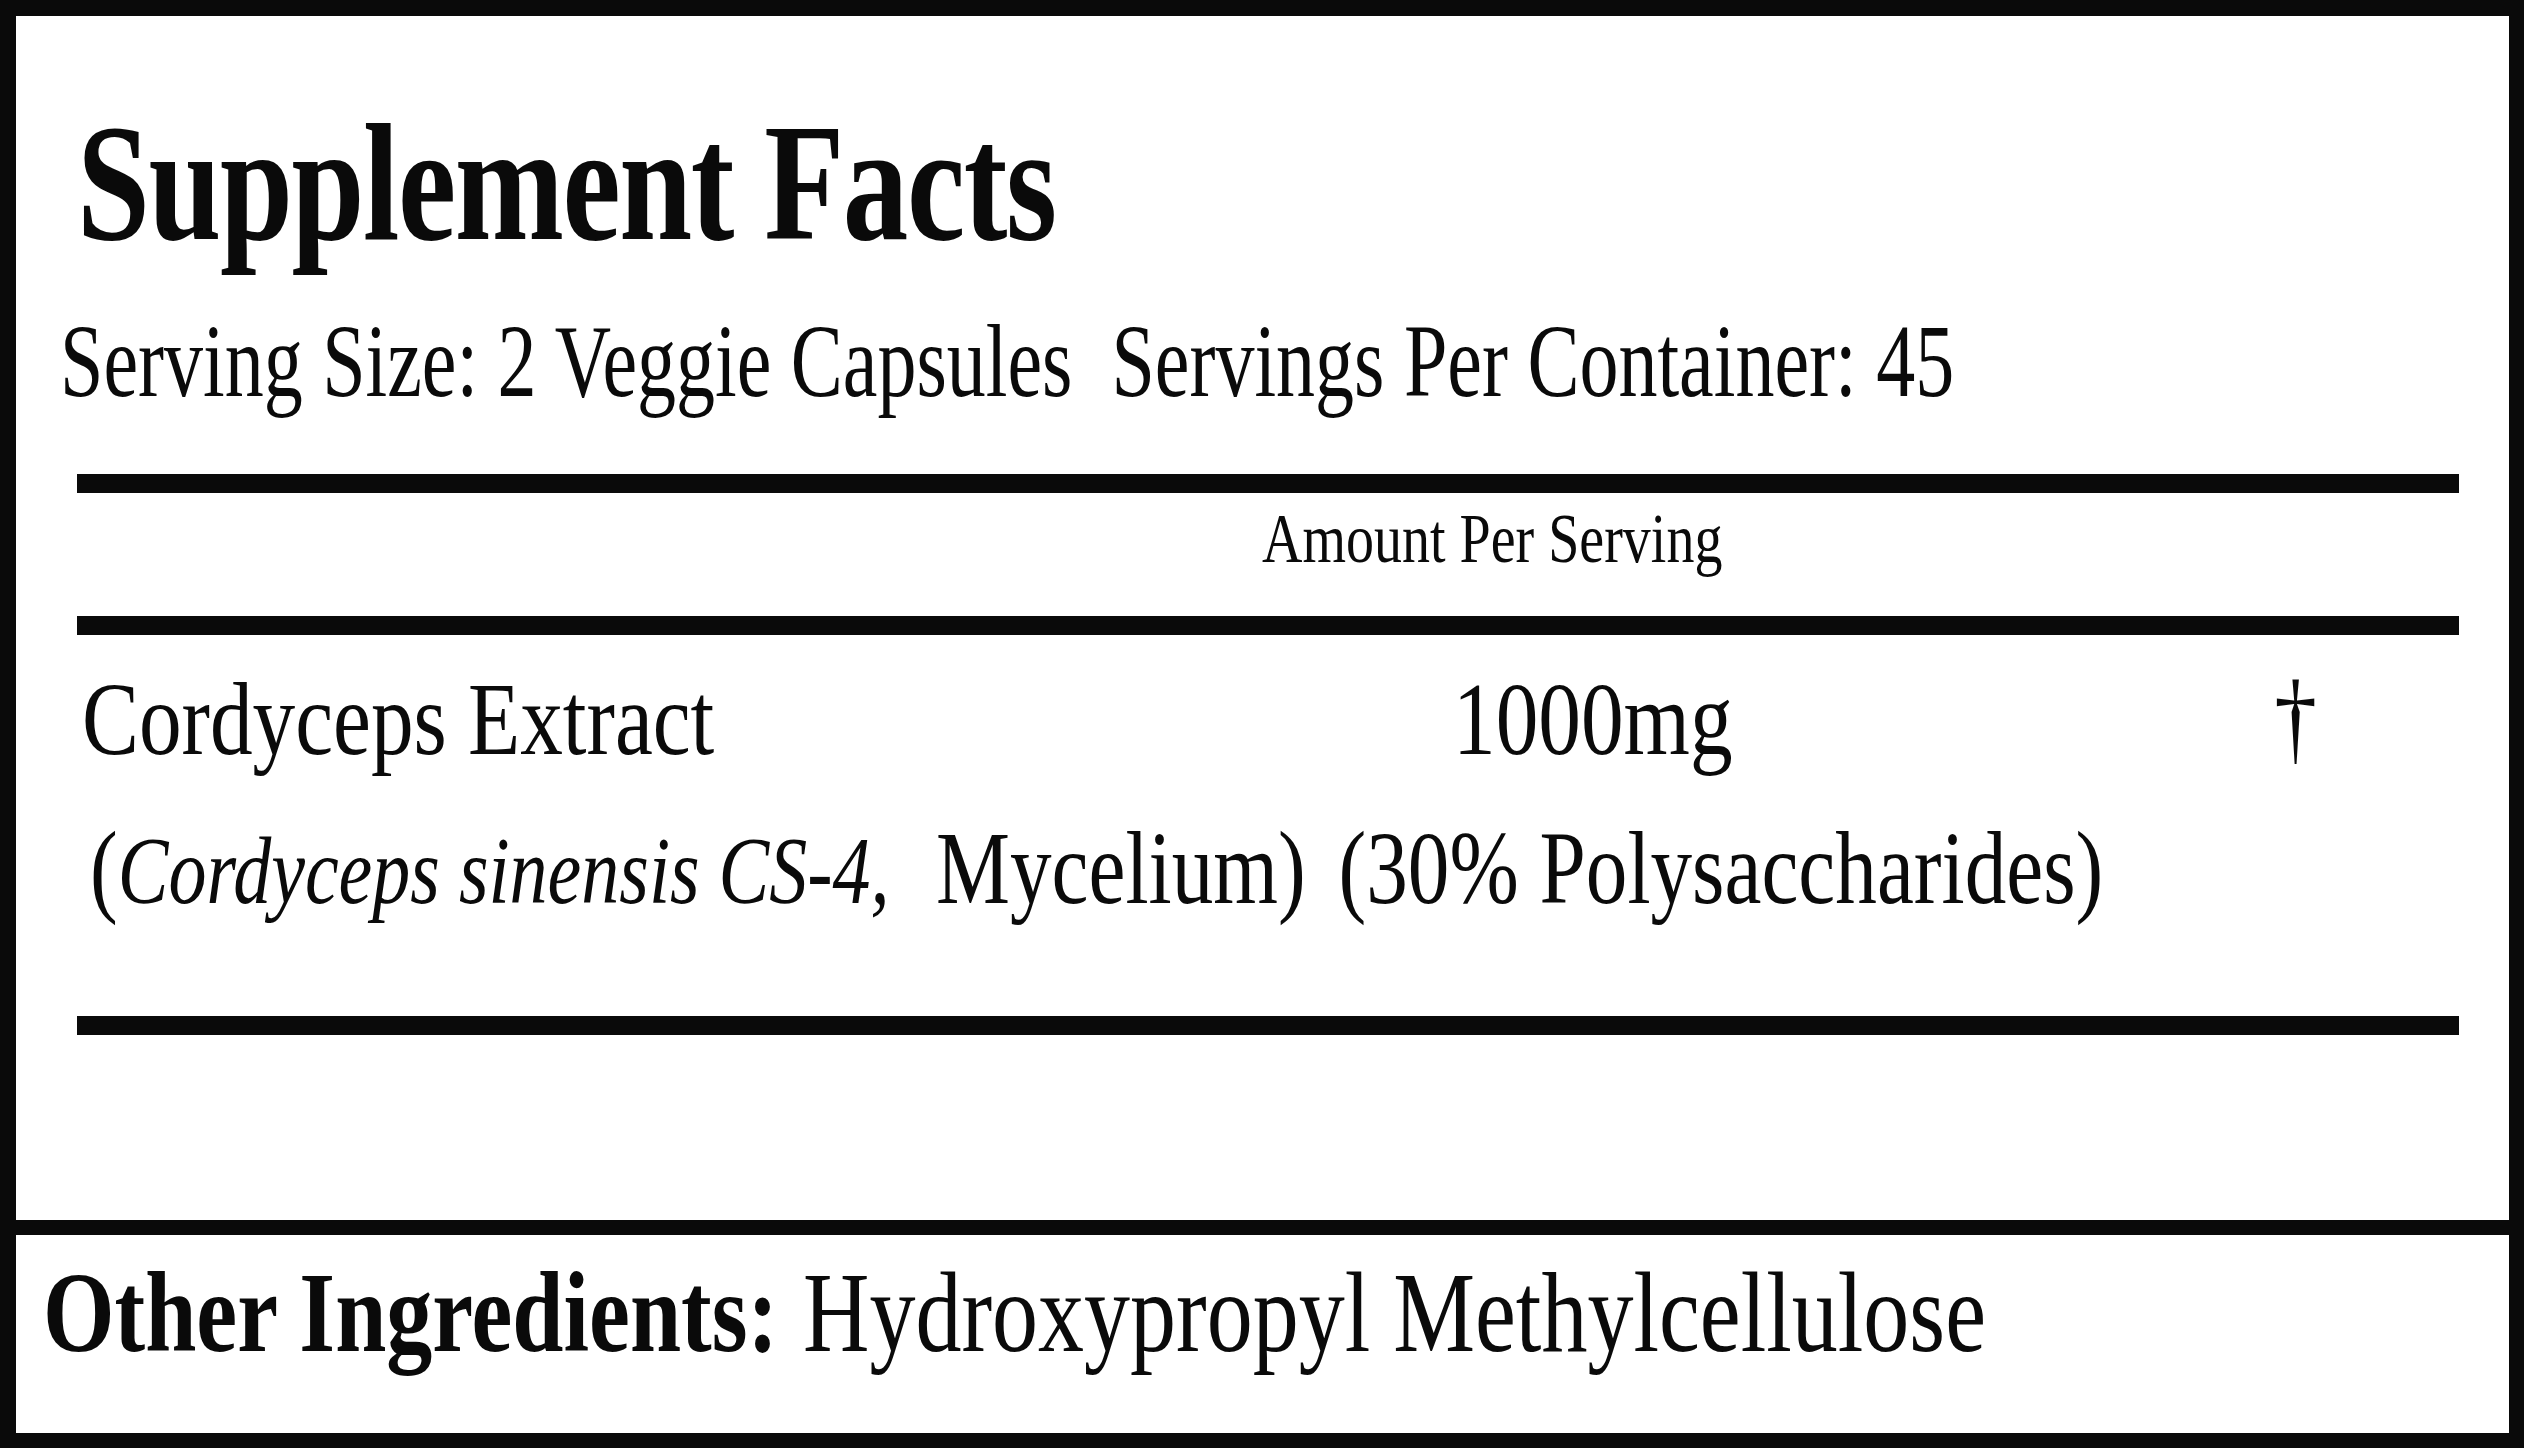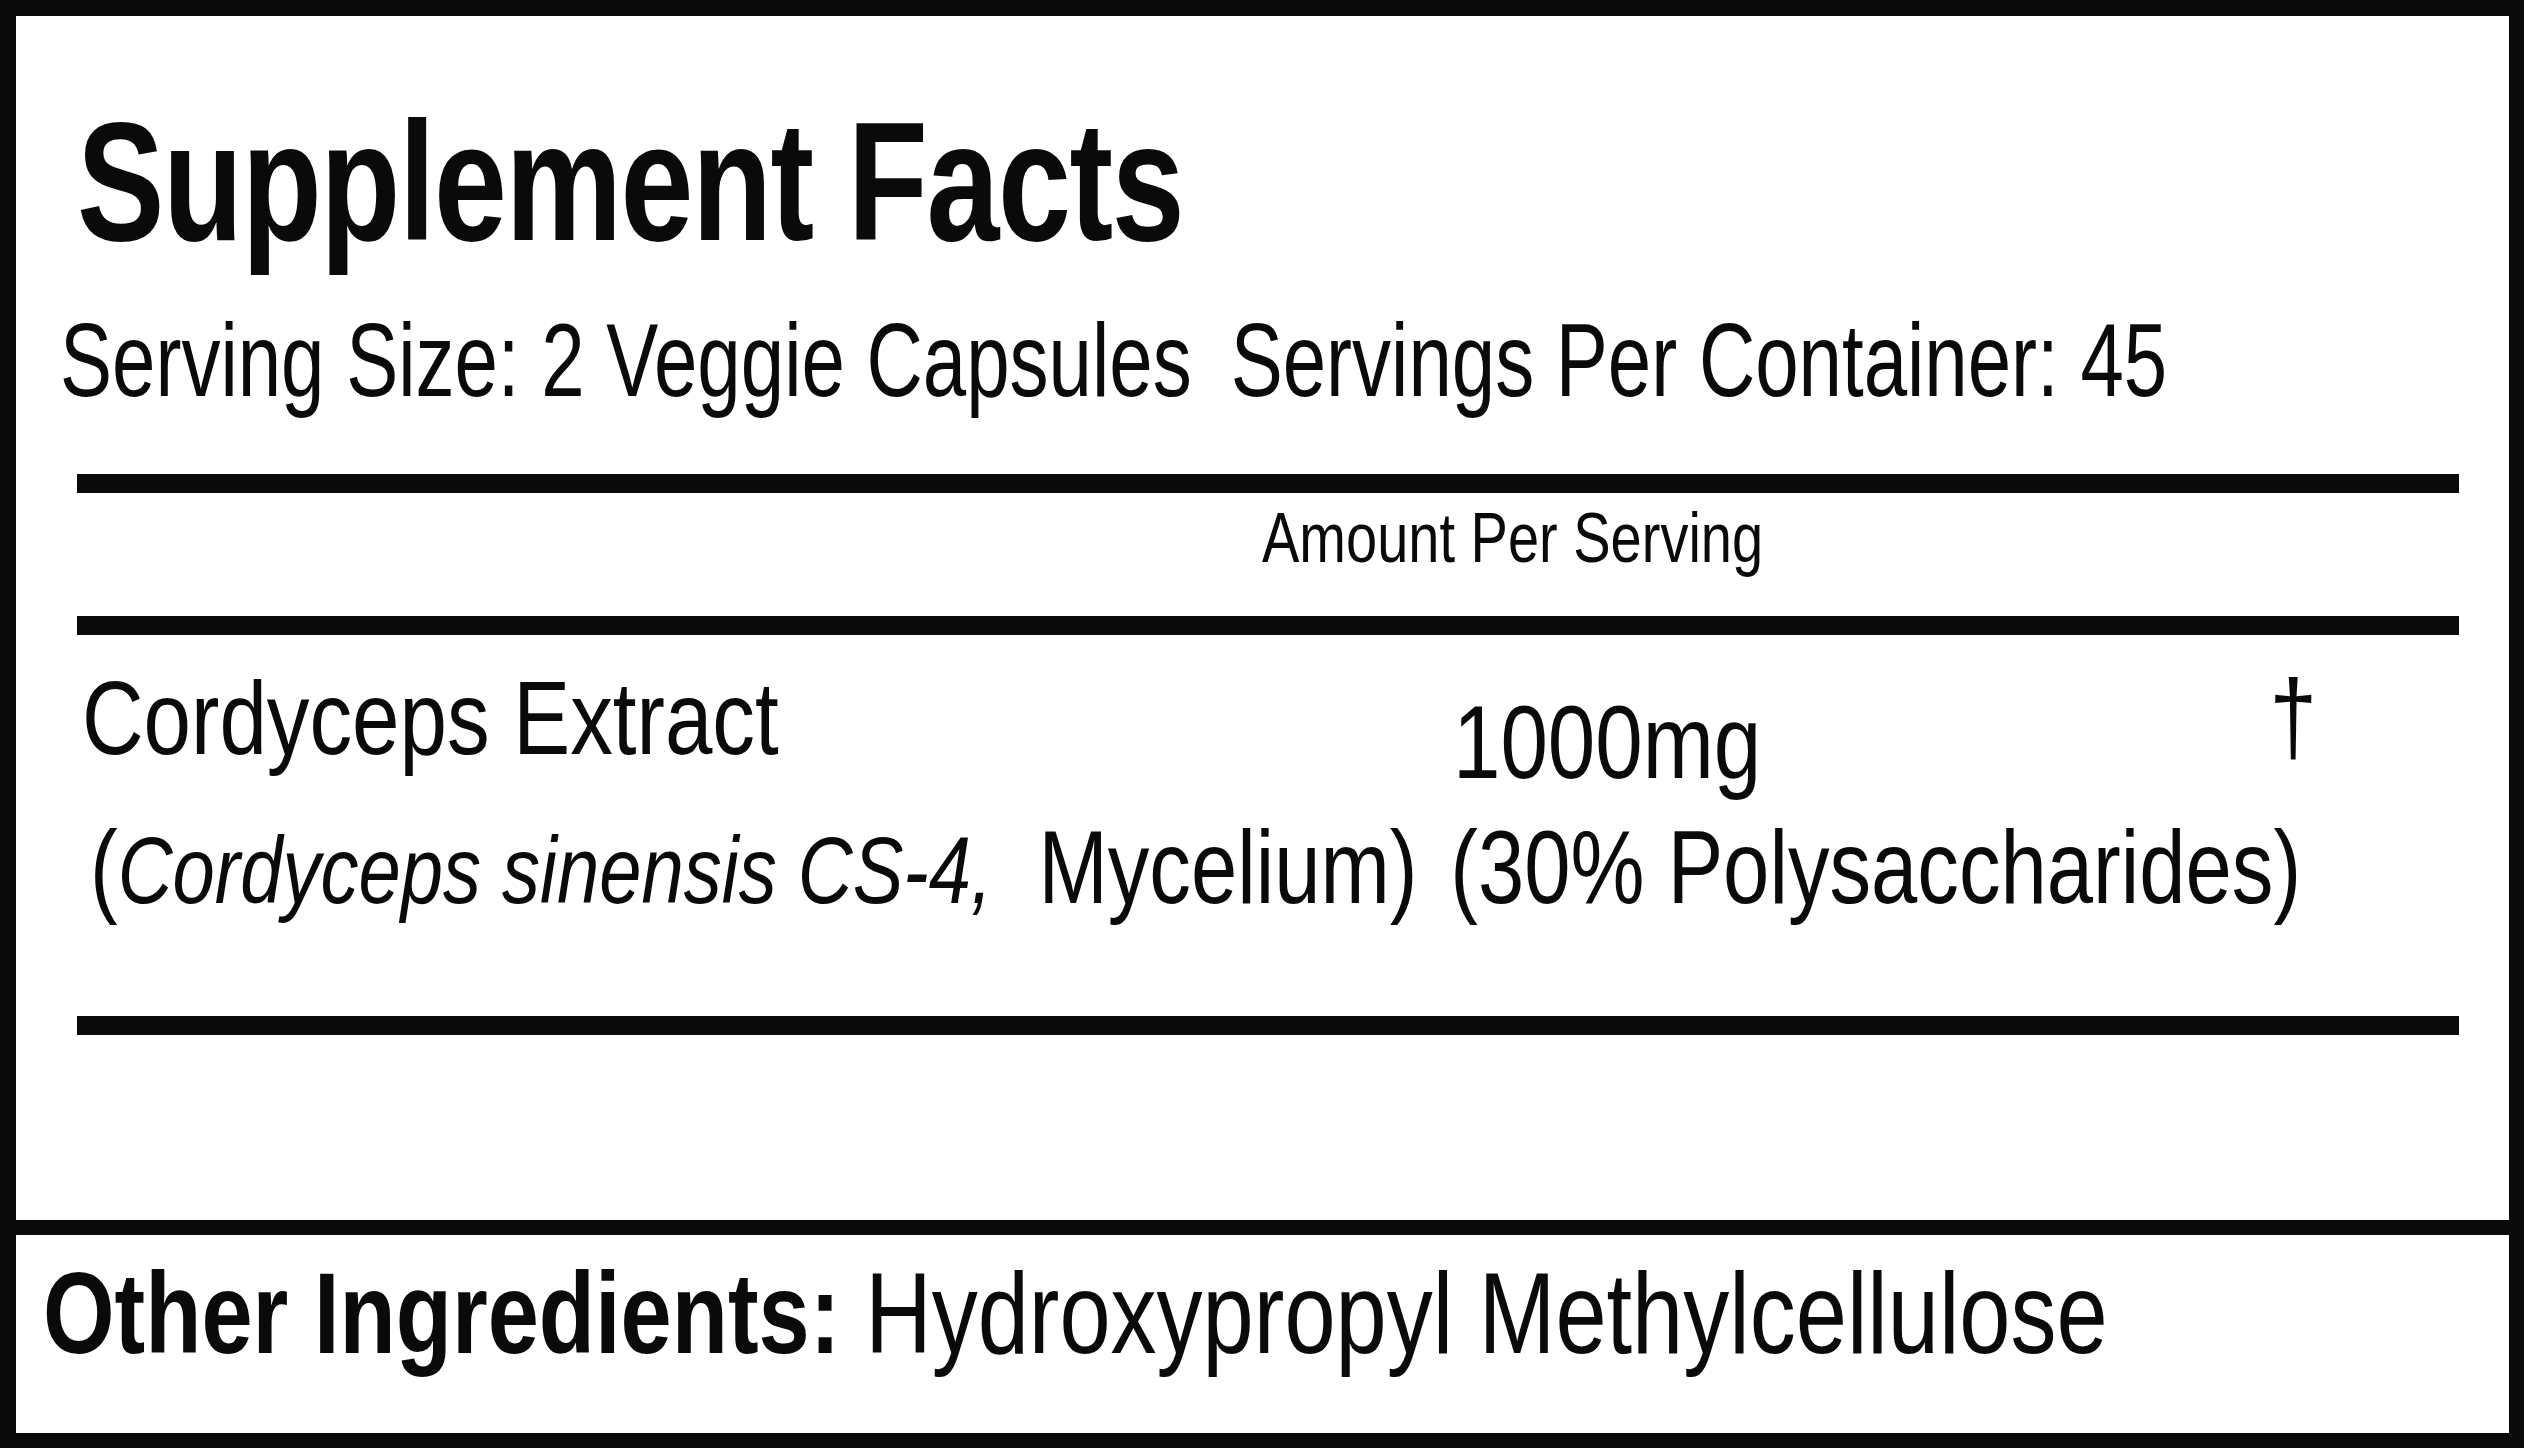--- a/index.html
+++ b/index.html
@@ -5,21 +5,21 @@
   html, body {
     margin: 0;
     padding: 0;
     background: #ffffff;
   }
   #screen {
     position: relative;
     width: 2525px;
     height: 1449px;
     background: #7f1d1d;
-    font-family: Liberation Sans, sans-serif;
+    font-family: Liberation Serif, serif;
     color: #0a0a0a;
     overflow: hidden;
   }
   .label-box {
     position: absolute;
     inset: 0;
     box-sizing: border-box;
     border: 16.3px solid #0a0a0a;
     background: #ffffff;
   }
@@ -76,21 +76,21 @@
   }
   .colhead-amount {
     left: 1246px; top: 486px;
     font-size: 70px;
   }
   .colhead-dv {
     right: 54px; top: 486px;
     font-size: 93px;
   }
   .ing-name   { left: 66px;   top: 648px; font-size: 104px; }
-  .ing-amount { left: 1437px; top: 672px; font-size: 104px; }
+  .ing-amount { left: 1437px; top: 648px; font-size: 104px; }
   .ing-dv     { right: 192px; top: 646px; font-size: 104px; }
   .ing-detail { left: 74px;   top: 797px; font-size: 104px; }
   .botanical {
     font-style: italic;
     font-size: 95px;
   }
   .gap-a { display: inline-block; width: 58px; }
   .gap-b { display: inline-block; width: 41px; }
   .footnote-row {
     left: 59px; top: 1051px;

